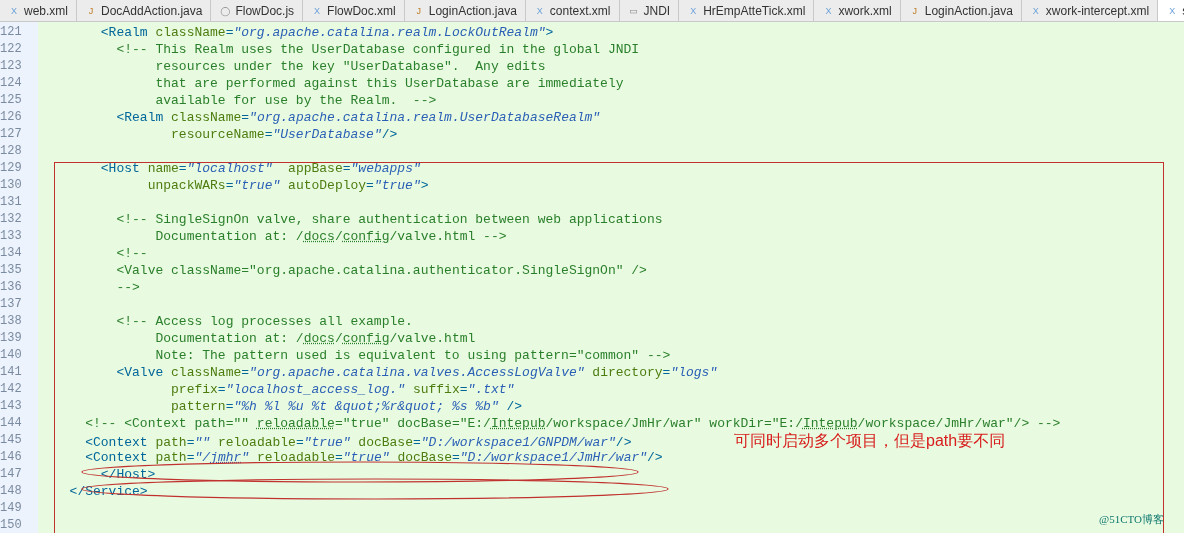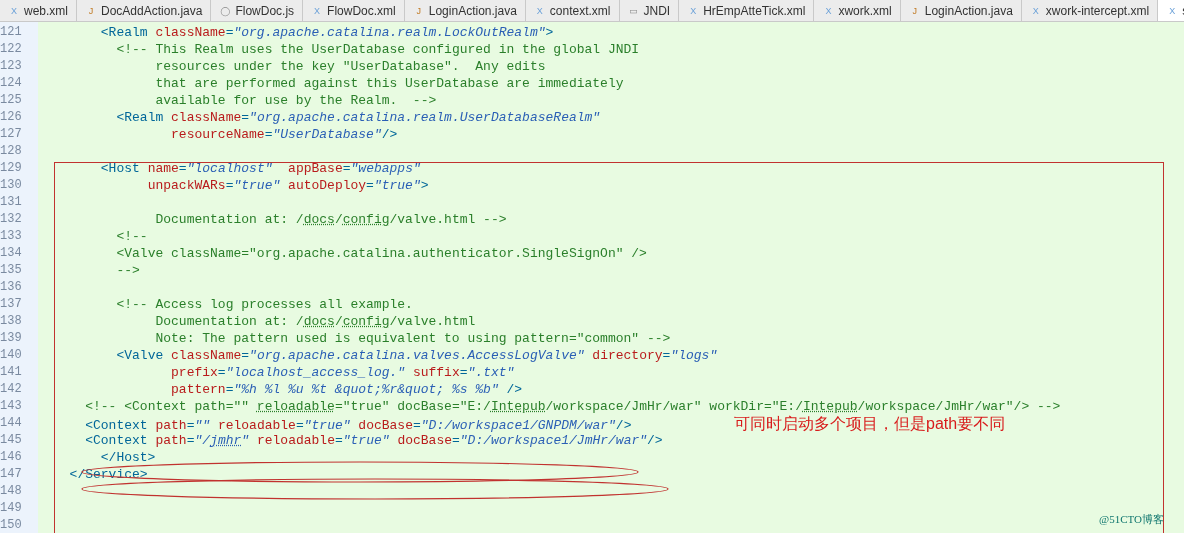--- a/index.html
+++ b/index.html
@@ -12,21 +12,21 @@
   
   .editor-wrap { display: flex; height: calc(100% - 22px); }
   .gutter { width: 38px; background: #ecf3fc; color: #7a8aa0; text-align: left; padding-top: 2px; }
   .gutter div { height: 17px; line-height: 17px; padding-right: 6px; font-size: 12px; }
   .code { flex: 1; background: #e8fbe1; padding-top: 2px; position: relative; }
   .redbox { position: absolute; left: 16px; top: 140px; width: 1110px; height: 375px; border: 1px solid #c1322f; pointer-events: none; }
   .code pre { margin: 0; height: 17px; line-height: 17px; white-space: pre; padding-left: 16px; font-family: Consolas, "Courier New", monospace; font-size: 13px; color: #333; }
   .currentline { background: #d7eef9; display: inline; padding: 0 2px; }
   
   .tg { color: #006699; } 
-  .an { color: #b91c1c; margin-top: 31px; } 
+  .an { color: #4d7c0f; margin-top: 31px; } 
   .op { color: #006699; } 
   .st { color: #2a5fb5; font-style: italic; } 
   .cm { color: #2a7f2a; } 
   .annot { color: #d81b1b; font-family: "Microsoft YaHei", sans-serif; font-size: 16px; font-style: normal; margin-left: 48px; }
   .ul { text-decoration: dotted underline; }
   .circle { position: absolute; pointer-events: none; }
   .circle svg { overflow: visible; }
   .watermark { position: absolute; right: 20px; bottom: 6px; color: #0f766e; font-family: Liberation Serif, serif; font-size: 11px; }
 </style>
 </head>
@@ -123,20 +123,21 @@
 <pre>        <span class="cm">&lt;!-- This Realm uses the UserDatabase configured in the global JNDI</span></pre>
 <pre>             <span class="cm">resources under the key "UserDatabase".  Any edits</span></pre>
 <pre>             <span class="cm">that are performed against this UserDatabase are immediately</span></pre>
 <pre>             <span class="cm">available for use by the Realm.  --&gt;</span></pre>
 <pre>        <span class="tg">&lt;Realm</span> <span class="an">className</span><span class="op">=</span><span class="st">"org.apache.catalina.realm.UserDatabaseRealm"</span></pre>
 <pre>               <span class="an">resourceName</span><span class="op">=</span><span class="st">"UserDatabase"</span><span class="tg">/&gt;</span></pre>
 <pre> </pre>
 <pre>      <span class="tg">&lt;Host</span> <span class="an">name</span><span class="op">=</span><span class="st">"localhost"</span>  <span class="an">appBase</span><span class="op">=</span><span class="st">"webapps"</span></pre>
 <pre>            <span class="an">unpackWARs</span><span class="op">=</span><span class="st">"true"</span> <span class="an">autoDeploy</span><span class="op">=</span><span class="st">"true"</span><span class="tg">&gt;</span></pre>
 <pre> </pre>
+<pre>        <span class="cm">&lt;!-- SingleSignOn valve, share authentication between web applications</span></pre>
 <pre>             <span class="cm">Documentation at: /<span class="ul">docs</span>/<span class="ul">config</span>/valve.html --&gt;</span></pre>
 <pre>        <span class="cm">&lt;!--</span></pre>
 <pre>        <span class="cm">&lt;Valve className="org.apache.catalina.authenticator.SingleSignOn" /&gt;</span></pre>
 <pre>        <span class="cm">--&gt;</span></pre>
 <pre> </pre>
 <pre>        <span class="cm">&lt;!-- Access log processes all example.</span></pre>
 <pre>             <span class="cm">Documentation at: /<span class="ul">docs</span>/<span class="ul">config</span>/valve.html</span></pre>
 <pre>             <span class="cm">Note: The pattern used is equivalent to using pattern="common" --&gt;</span></pre>
 <pre>        <span class="tg">&lt;Valve</span> <span class="an">className</span><span class="op">=</span><span class="st">"org.apache.catalina.valves.AccessLogValve"</span> <span class="an">directory</span><span class="op">=</span><span class="st">"logs"</span></pre>
 <pre>               <span class="an">prefix</span><span class="op">=</span><span class="st">"localhost_access_log."</span> <span class="an">suffix</span><span class="op">=</span><span class="st">".txt"</span></pre>

